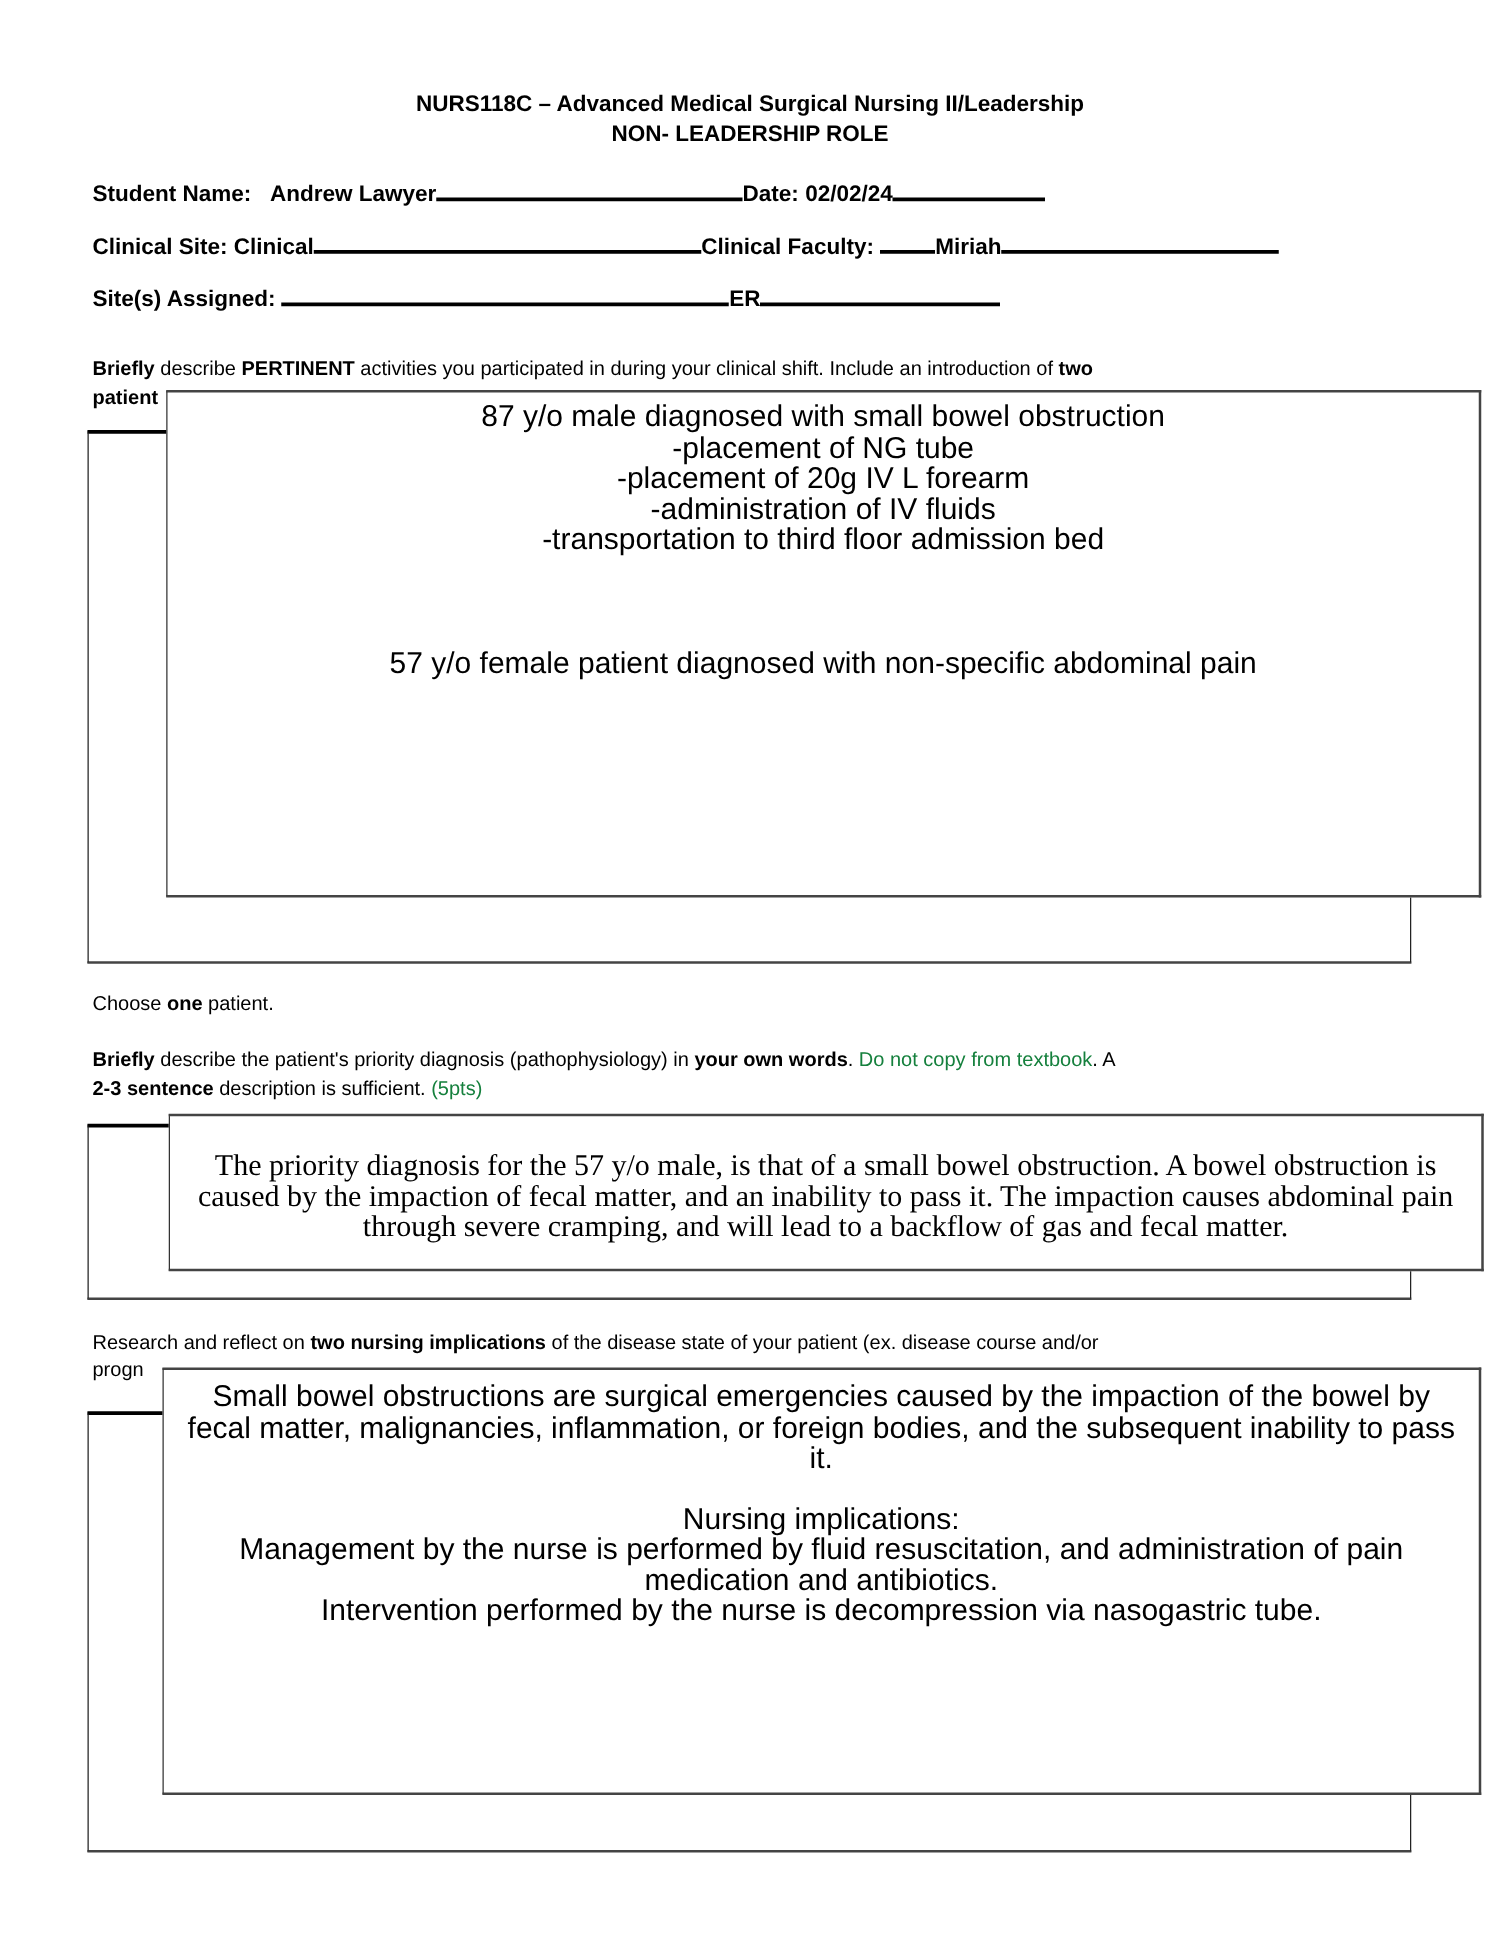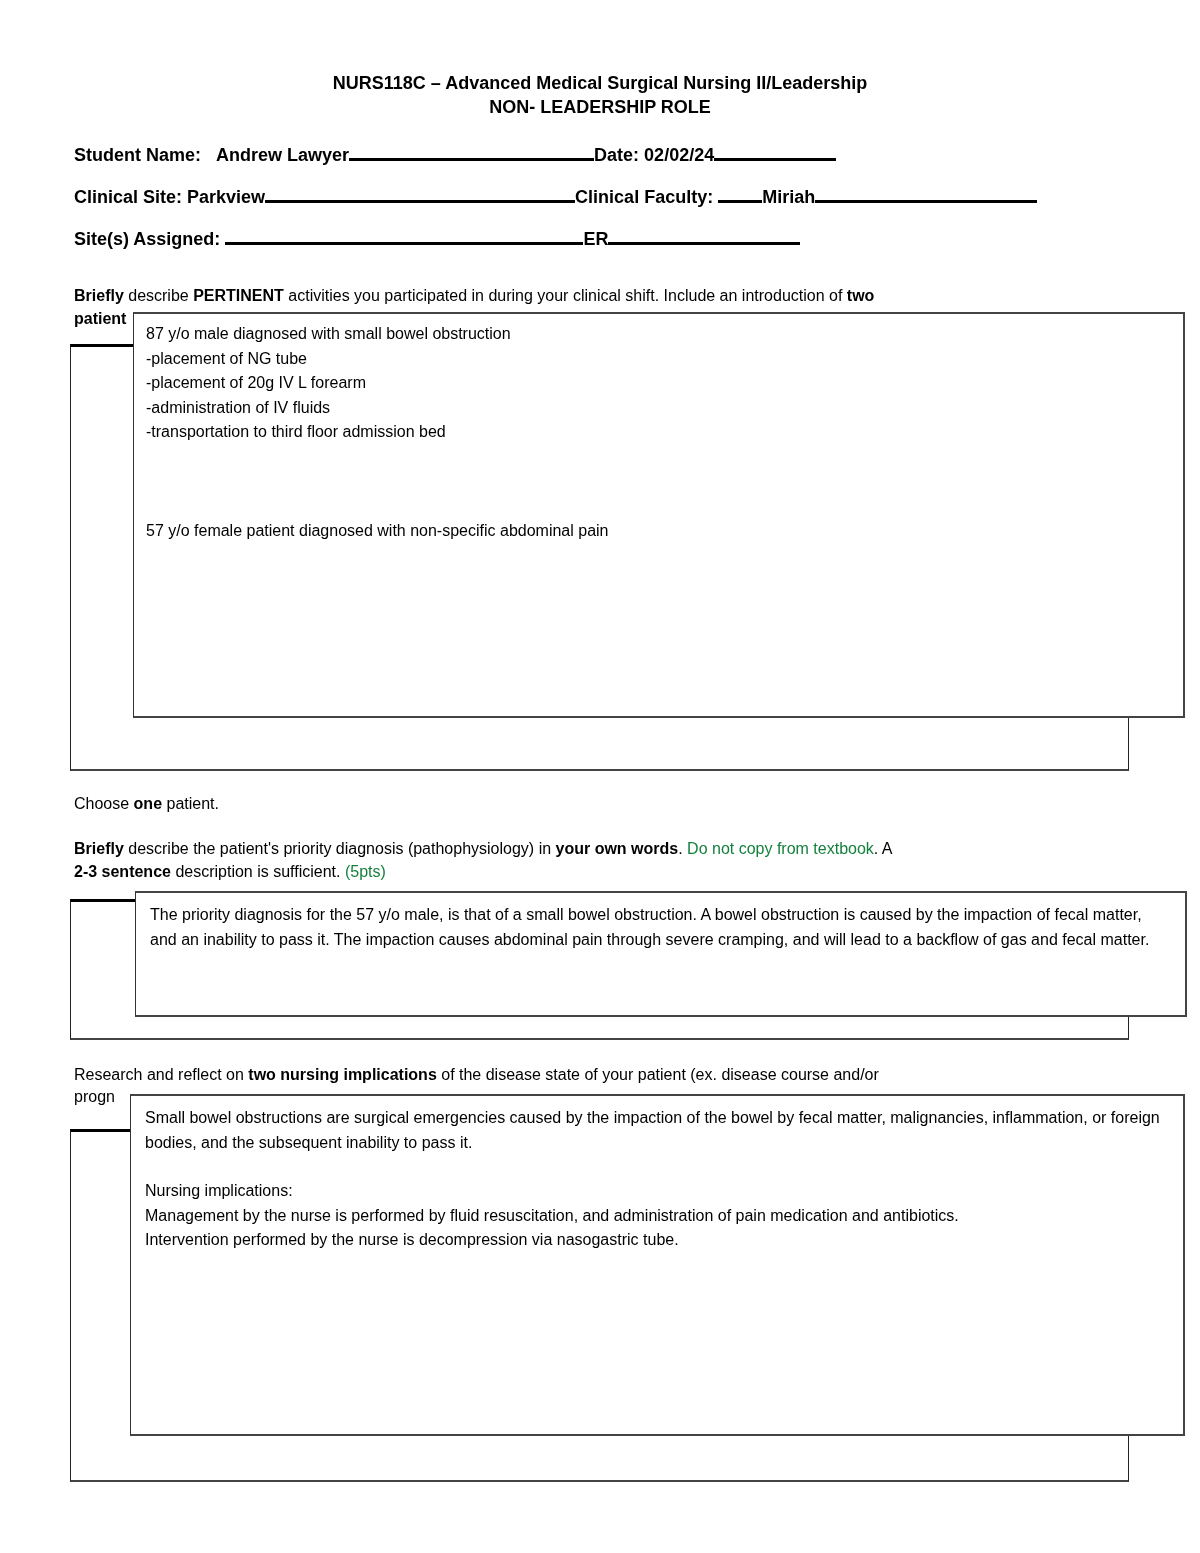--- a/index.html
+++ b/index.html
@@ -7,40 +7,40 @@
          font-family: "Liberation Sans", sans-serif; color: #000; }
   .abs { position: absolute; }
   .title { left: 0; width: 1200px; text-align: center; font-weight: bold; font-size: 18px; }
   .hdr { font-weight: bold; font-size: 18px; white-space: nowrap; }
   .uline { display: inline-block; border-bottom: 3px solid #000; height: 18px; vertical-align: baseline; }
   .prompt { font-size: 16px; white-space: nowrap; line-height: 23px; }
   .red { color: #15803d; }
   b { font-weight: bold; }
   .outer { border: 1px solid #222; border-top: 3px solid #000; border-bottom: 2px solid #444; background: #fff; }
   .inner { border: 1px solid #333; border-top: 2px solid #444; border-right: 2px solid #444; border-bottom: 2px solid #444;
-           background: #fff; font-size: 16px; line-height: 24.5px; padding: 8px 12px; box-sizing: border-box; }
+           background: #fff; font-size: 24px; line-height: 24.5px; padding: 8px 12px; box-sizing: border-box; text-align: center; }
   .inner p { margin: 0; }
   .gap { height: 74px; }
   .gap1 { height: 24px; }
 </style>
 </head>
 <body>
 
 <div class="abs title" style="top:73px;">NURS118C – Advanced Medical Surgical Nursing II/Leadership</div>
 <div class="abs title" style="top:97px;">NON- LEADERSHIP ROLE</div>
 
 <div class="abs hdr" style="left:74px; top:140px;">
   <span>Student Name:</span>
   <span style="margin-left:10px;">Andrew Lawyer</span><span class="uline" style="width:245px;"></span><span>Date:</span>
   <span>02/02/24</span><span class="uline" style="width:122px;"></span>
 </div>
 
 <div class="abs hdr" style="left:74px; top:182px;">
   <span>Clinical Site:</span>
-  <span>Parkview</span><span class="uline" style="width:310px;"></span><span>Clinical Faculty:</span>
+  <span>Clinical</span><span class="uline" style="width:310px;"></span><span>Clinical Faculty:</span>
   <span class="uline" style="width:44px;"></span><span>Miriah</span><span class="uline" style="width:222px;"></span>
 </div>
 
 <div class="abs hdr" style="left:74px; top:224px;">
   <span>Site(s) Assigned:</span>
   <span class="uline" style="width:358px;"></span><span>ER</span><span class="uline" style="width:192px;"></span>
 </div>
 
 <div class="abs prompt" style="left:74px; top:284px;">
   <b>Briefly</b><span> describe </span><b>PERTINENT</b><span> activities you participated in during your clinical shift. Include an introduction of </span><b>two</b>
@@ -65,21 +65,21 @@
 </div>
 
 <div class="abs prompt" style="left:74px; top:837px;">
   <b>Briefly</b><span> describe the patient's priority diagnosis (pathophysiology) in </span><b>your own words</b><span>. </span><span class="red">Do not copy from textbook</span><span>. A</span>
 </div>
 <div class="abs prompt" style="left:74px; top:860px;">
   <b>2-3 sentence</b><span> description is sufficient. </span><span class="red">(5pts)</span>
 </div>
 
 <div class="abs outer" style="left:70px; top:899px; width:1057px; height:136px;"></div>
-<div class="abs inner" style="left:135px; top:891px; width:1052px; height:126px; padding:10px 14px;">
+<div class="abs inner" style="left:135px; top:891px; width:1052px; height:126px; padding:28px 14px;font-family:Liberation Serif, serif;">
   <p>The priority diagnosis for the 57 y/o male, is that of a small bowel obstruction. A bowel obstruction is caused by the impaction of fecal matter, and an inability to pass it. The impaction causes abdominal pain through severe cramping, and will lead to a backflow of gas and fecal matter.</p>
 </div>
 
 <div class="abs prompt" style="left:74px; top:1063px;">
   <span>Research and reflect on </span><b>two nursing implications</b><span> of the disease state of your patient (ex. disease course and/or</span>
 </div>
 <div class="abs prompt" style="left:74px; top:1085px;">
   <span>progn</span>
 </div>
 

